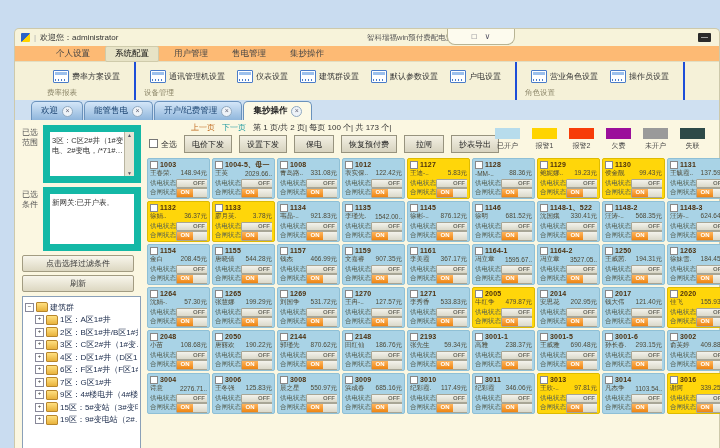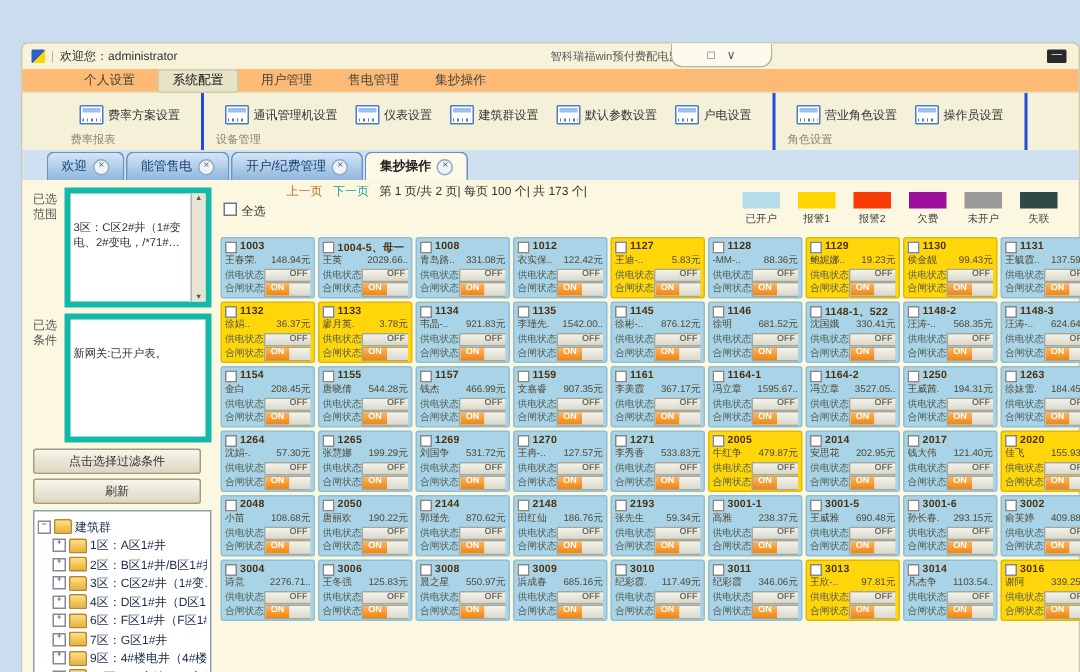--- a/index.html
+++ b/index.html
@@ -38,21 +38,21 @@
     border:1px solid #6a92bc;border-bottom:none;border-radius:5px 5px 0 0;
     background:linear-gradient(#d4e6f8,#8fb6dc);white-space:nowrap}
   .tab-active{background:#fcf9e6;font-weight:bold;color:#222}
   .tabx{width:9px;height:9px;border-radius:50%;background:#eef3f8;border:1px solid #8fa8c0;color:#667;
     font-size:7px;line-height:8px;text-align:center;font-weight:normal}
   
   .content{position:absolute;top:91px;left:0;right:0;bottom:0;display:flex;background:#fbf7e1}
   .sidebar{width:128px;flex:none;padding:5px 2px 0 7px;box-sizing:border-box}
   .srow{display:flex;gap:3px;margin-bottom:4px}
   .slabel{width:18px;font-size:8px;color:#555;line-height:1.25;padding-top:3px;flex:none}
-  .sbox{flex:1;background:#fff;border:4px solid #14b8a6;font-size:7.5px;color:#333;padding:18px 2px;position:relative;line-height:1.3}
+  .sbox{flex:1;background:#fff;border:7px solid #14b8a6;font-size:7.5px;color:#333;padding:4px 2px;position:relative;line-height:1.3}
   .sbox.range{height:36px;padding-right:10px}
   .sbox.cond{height:42px}
   .sscroll{position:absolute;right:0;top:0;bottom:0;width:9px;background:#e8e4d4;border-left:1px solid #b8b4a0;
     display:flex;flex-direction:column;justify-content:space-between;align-items:center;font-size:5px;color:#556}
   .sbtn{display:block;width:112px;margin:3px 0 0;background:linear-gradient(#f8f6ec,#dcd7c1);
     border:1px solid #a29c82;border-radius:2px;font-size:8px;color:#333;text-align:center;padding:2px 0}
   .tree{background:#fff;border:1px solid #8aa0b8;height:212px;margin-top:4px;padding:3px 2px;overflow:hidden;
     font-size:8px;color:#1a2a4a}
   .titem{display:flex;align-items:center;gap:2px;margin:1.5px 0;white-space:nowrap;overflow:hidden}
   .titem.child{padding-left:10px}
@@ -290,20 +290,34 @@
           <span class="prev">上一页</span>
           <span class="next">下一页</span>
           <span>第  1 页/共  2 页|   每页 100 个|   共  173 个|</span>
         </div>
 
         <div class="toolrow">
           <span class="selwrap">
               <span class="chk"></span>
               <span>全选</span>
             </span>
+          <span style="display:flex;gap:7px">
+
+              <button class="tbtn">电价下发</button>
+
+              <button class="tbtn">设置下发</button>
+
+              <button class="tbtn">保电</button>
+
+              <button class="tbtn">恢复预付费</button>
+
+              <button class="tbtn">拉闸</button>
+
+              <button class="tbtn">抄表导出</button>
+            </span>
         </div>
 
         <div class="legend">
 
             <span class="litem">
               <span class="lswatch" style="background: rgb(183, 220, 236);"></span>
               <span class="llabel">已开户</span>
             </span>
 
             <span class="litem">

